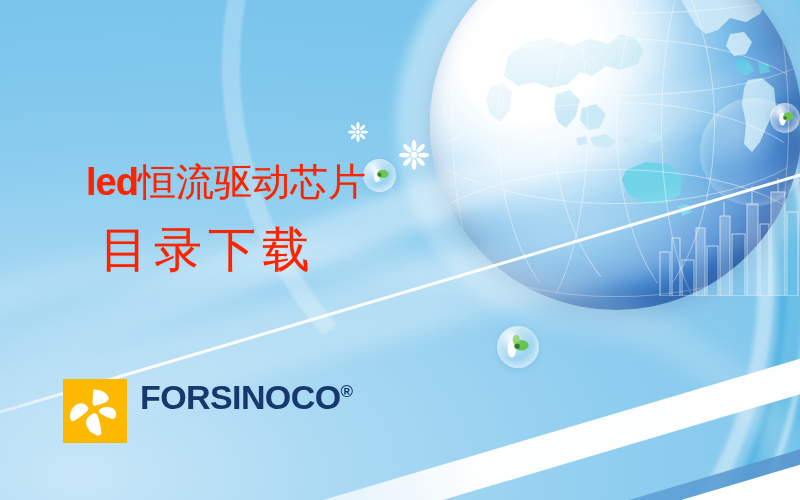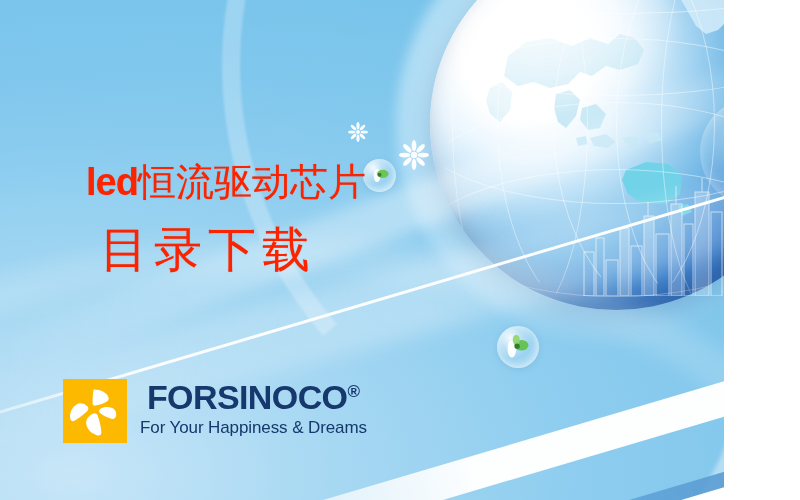--- a/index.html
+++ b/index.html
@@ -7,21 +7,21 @@
     margin: 0;
     padding: 0;
     background: #ffffff;
   }
   body {
     font-family: "Liberation Sans", sans-serif;
   }
 
   #banner {
     position: relative;
-    width: 724px;
+    width: 800px;
     height: 500px;
     overflow: hidden;
     background: #fef9c3;
   }
 
   
   .bg-base {
     position: absolute;
     inset: 0;
     background:
@@ -320,21 +320,20 @@
   }
   .logo-word {
     display: block;
     font-family: "Liberation Sans", sans-serif;
     font-weight: 700;
     font-size: 34px;
     line-height: 34px;
     letter-spacing: -0.6px;
     color: #16386c;
     white-space: nowrap;
-    text-align: center;
   }
   .logo-word .reg {
     font-size: 17px;
     vertical-align: super;
     line-height: 1;
     letter-spacing: 0;
   }
   .logo-tag {
     display: block;
     margin-top: 4px;
@@ -535,17 +534,16 @@
         <path d="M48.6 28.8 C51.6 29.8 53.6 32.8 53.2 36.2 C52.9 39 50.8 40.6 48.4 39.8
                  C44.6 38.6 40.4 36.4 37.4 34.2 C35.6 32.9 35.6 31 37.2 29.9
                  C40.6 27.6 45 27.6 48.6 28.8 Z"></path>
         <path d="M29.8 34.8 C32 33.6 34 34.6 34.8 36.8 C36.6 41.8 38 48.2 38.4 53.2
                  C38.6 55.6 36.8 57 34.4 56.4 C28.4 54.9 23.8 50.2 23.2 44.6
                  C22.7 40.2 25.6 37 29.8 34.8 Z"></path>
       </g>
     </svg>
     <div class="logo-text">
       <span class="logo-word"><span>FORSINOCO</span><span class="reg">®</span></span>
-      <span class="logo-tag">For Your Happiness &amp; Dreams</span>
     </div>
   </div>
 
 </div>
 
 </body></html>

